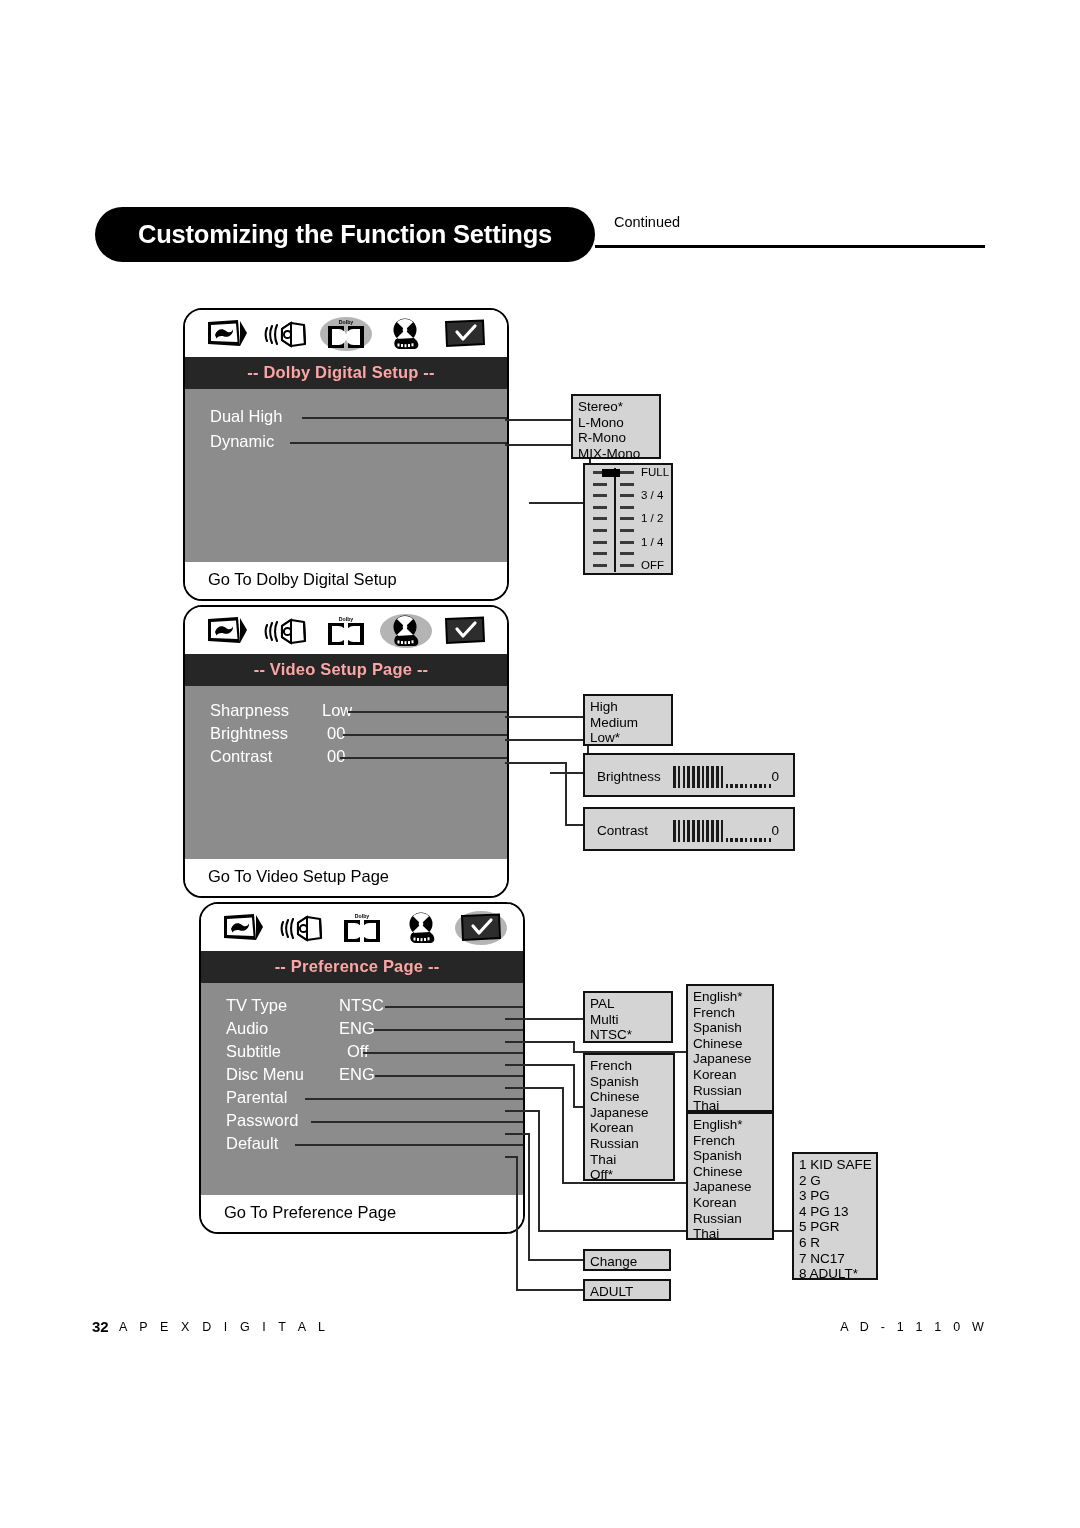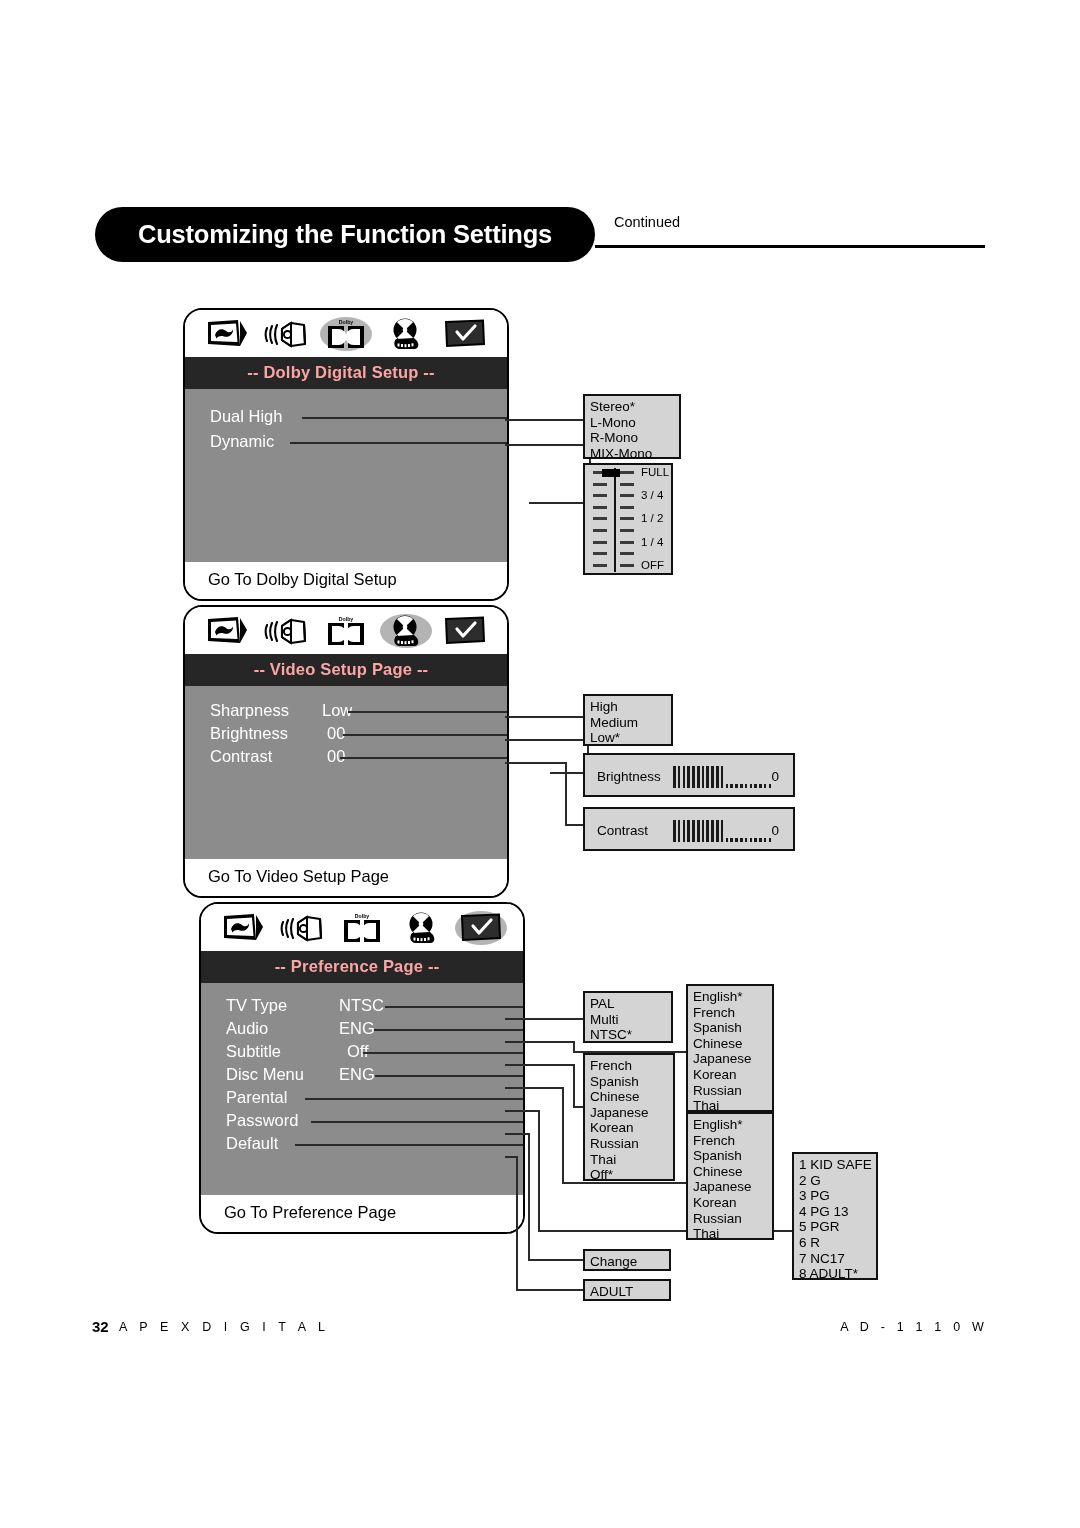--- a/index.html
+++ b/index.html
@@ -188,21 +188,21 @@
     </div>
     <div class="panel-foot">Go To Dolby Digital Setup</div>
   </div>
 
   <div class="ln lnh" style="left:505px;top:419px;width:78px;"></div>
   <div class="ln lnh" style="left:505px;top:444px;width:86px;"></div>
   <div class="ln lnv" style="left:589px;top:444px;height:60px;"></div>
   <div class="ln lnh" style="left:589px;top:502px;width:-0px;"></div>
   <div class="ln lnh" style="left:529px;top:502px;width:60px;"></div>
 
-  <div class="box" style="left:583px;top:394px;width:98px;height:65px;" id="co-dualmono">
+  <div class="box" style="left:571px;top:394px;width:90px;height:65px;" id="co-dualmono">
       <div>Stereo*</div>
       <div>L-Mono</div>
       <div>R-Mono</div>
       <div>MIX-Mono</div>
     </div>
 
   <div class="dyn" style="left:583px;top:463px;width:90px;height:112px;" id="co-dynamic">
       <div class="vline" style="left: 29px; top: 3px; height: 104px;"></div>
       <div class="tick" style="left: 8px; top: 6px; width: 14px;"></div>
       <div class="tick" style="left: 35px; top: 6px; width: 14px;"></div>

